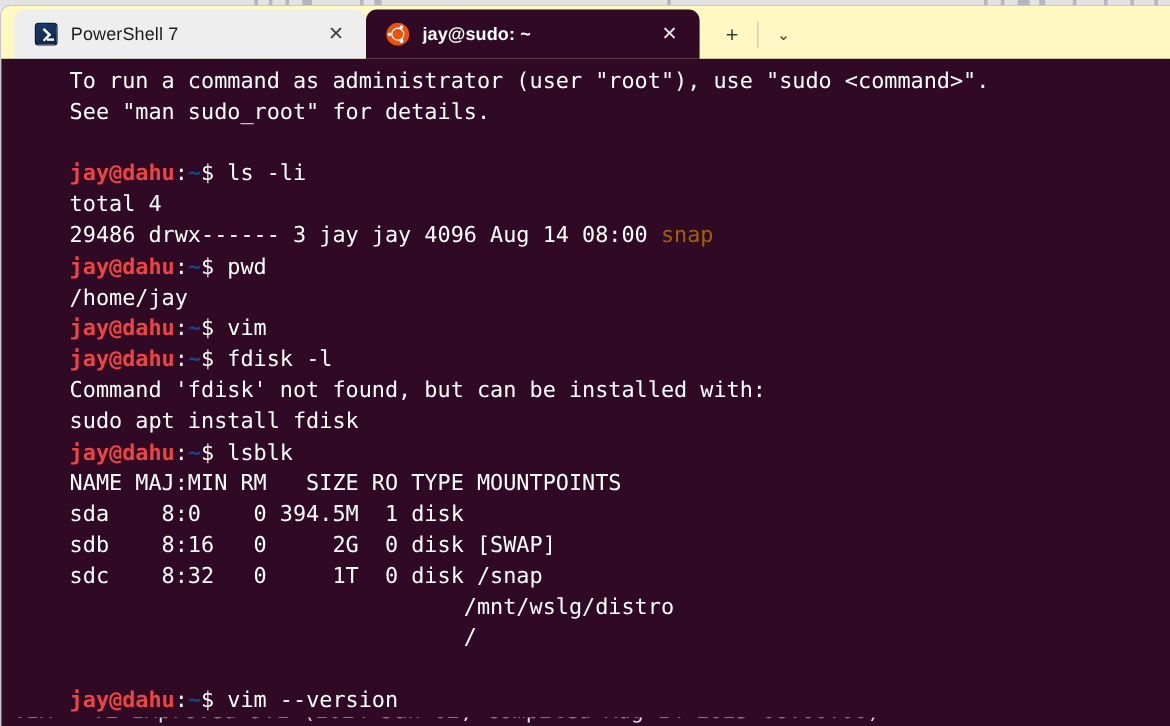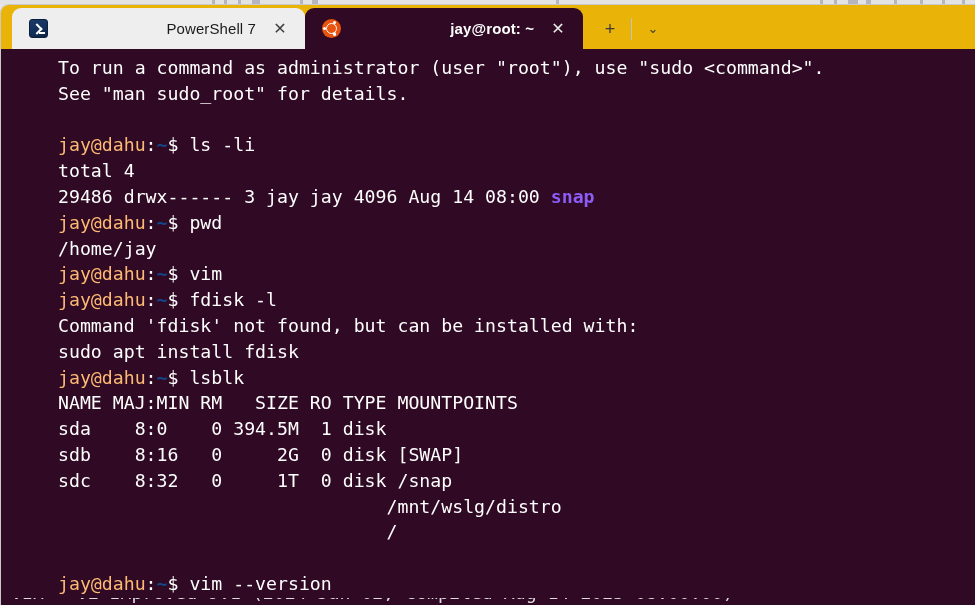--- a/index.html
+++ b/index.html
@@ -51,26 +51,25 @@
     border-top: 1px solid #c9c9c9;
     border-left: 1px solid #c9c9c9;
     border-top-left-radius: 9px;
     box-sizing: border-box;
     overflow: hidden;
   }
 
   .tabbar {
     position: relative;
     height: 44px;
-    background: #eab308;
+    background: #fef9c3;
     display: flex;
     align-items: flex-end;
     padding-left: 11px;
     box-sizing: border-box;
-    text-align: right;
   }
 
   .tab {
     position: relative;
     height: 41px;
     display: flex;
     align-items: center;
     gap: 11px;
     padding: 0 12px 0 16px;
     box-sizing: border-box;
@@ -198,23 +197,23 @@
   .term-inner {
     padding: 6px 0 0 10px;
     font-family: "DejaVu Sans Mono", "Liberation Mono", monospace;
     font-size: 18.2px;
     line-height: 25.8px;
     color: #ffffff;
     white-space: pre;
     letter-spacing: 0px;
   }
   .line { white-space: pre; min-height: 25.8px; margin-left: 47px; }
-  .c-green { color: #fdba74; font-weight: normal; }
+  .c-green { color: #ef4444; font-weight: bold; }
   .c-blue  { color: #12488b; font-weight: bold; }
-  .c-dir   { color: #8b5cf6; font-weight: bold; }
+  .c-dir   { color: #a16207; font-weight: normal; }
   .c-white { color: #ffffff; }
 
   
   .clip-row {
     position: absolute;
     left: 0;
     bottom: 0;
     width: 100%;
     height: 8px;
     overflow: hidden;
@@ -268,21 +267,21 @@
 
       <div class="tab active">
         <span class="tab-icon">
           <span class="ubuntu-icon">
             <i class="ring"></i>
               <i class="d1"></i>
               <i class="d2"></i>
               <i class="d3"></i>
           </span>
         </span>
-        <span class="tab-title">jay@root: ~</span>
+        <span class="tab-title">jay@sudo: ~</span>
         <span class="tab-close">✕</span>
       </div>
 
       <div class="tab-actions">
         <div class="tb-btn">+</div>
         <div class="tb-sep"></div>
         <div class="tb-btn chevron">⌄</div>
       </div>
     </div>
 

